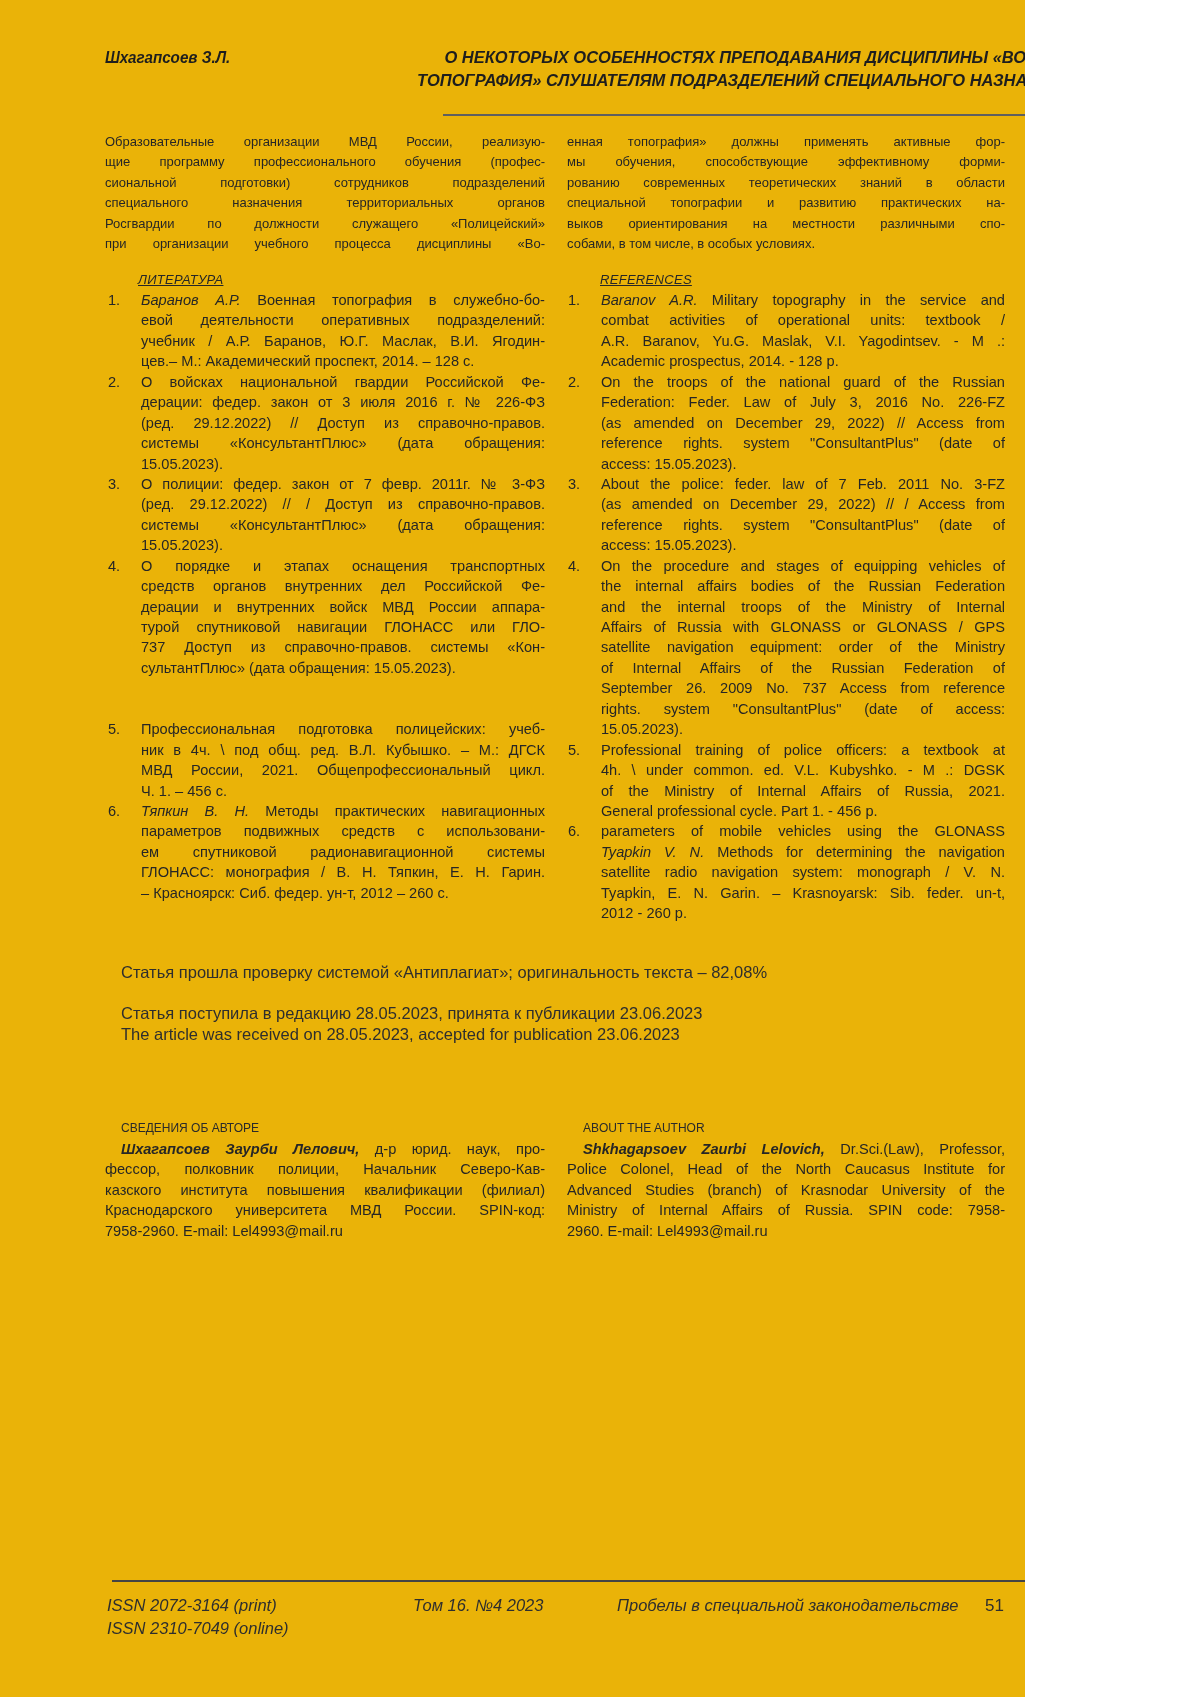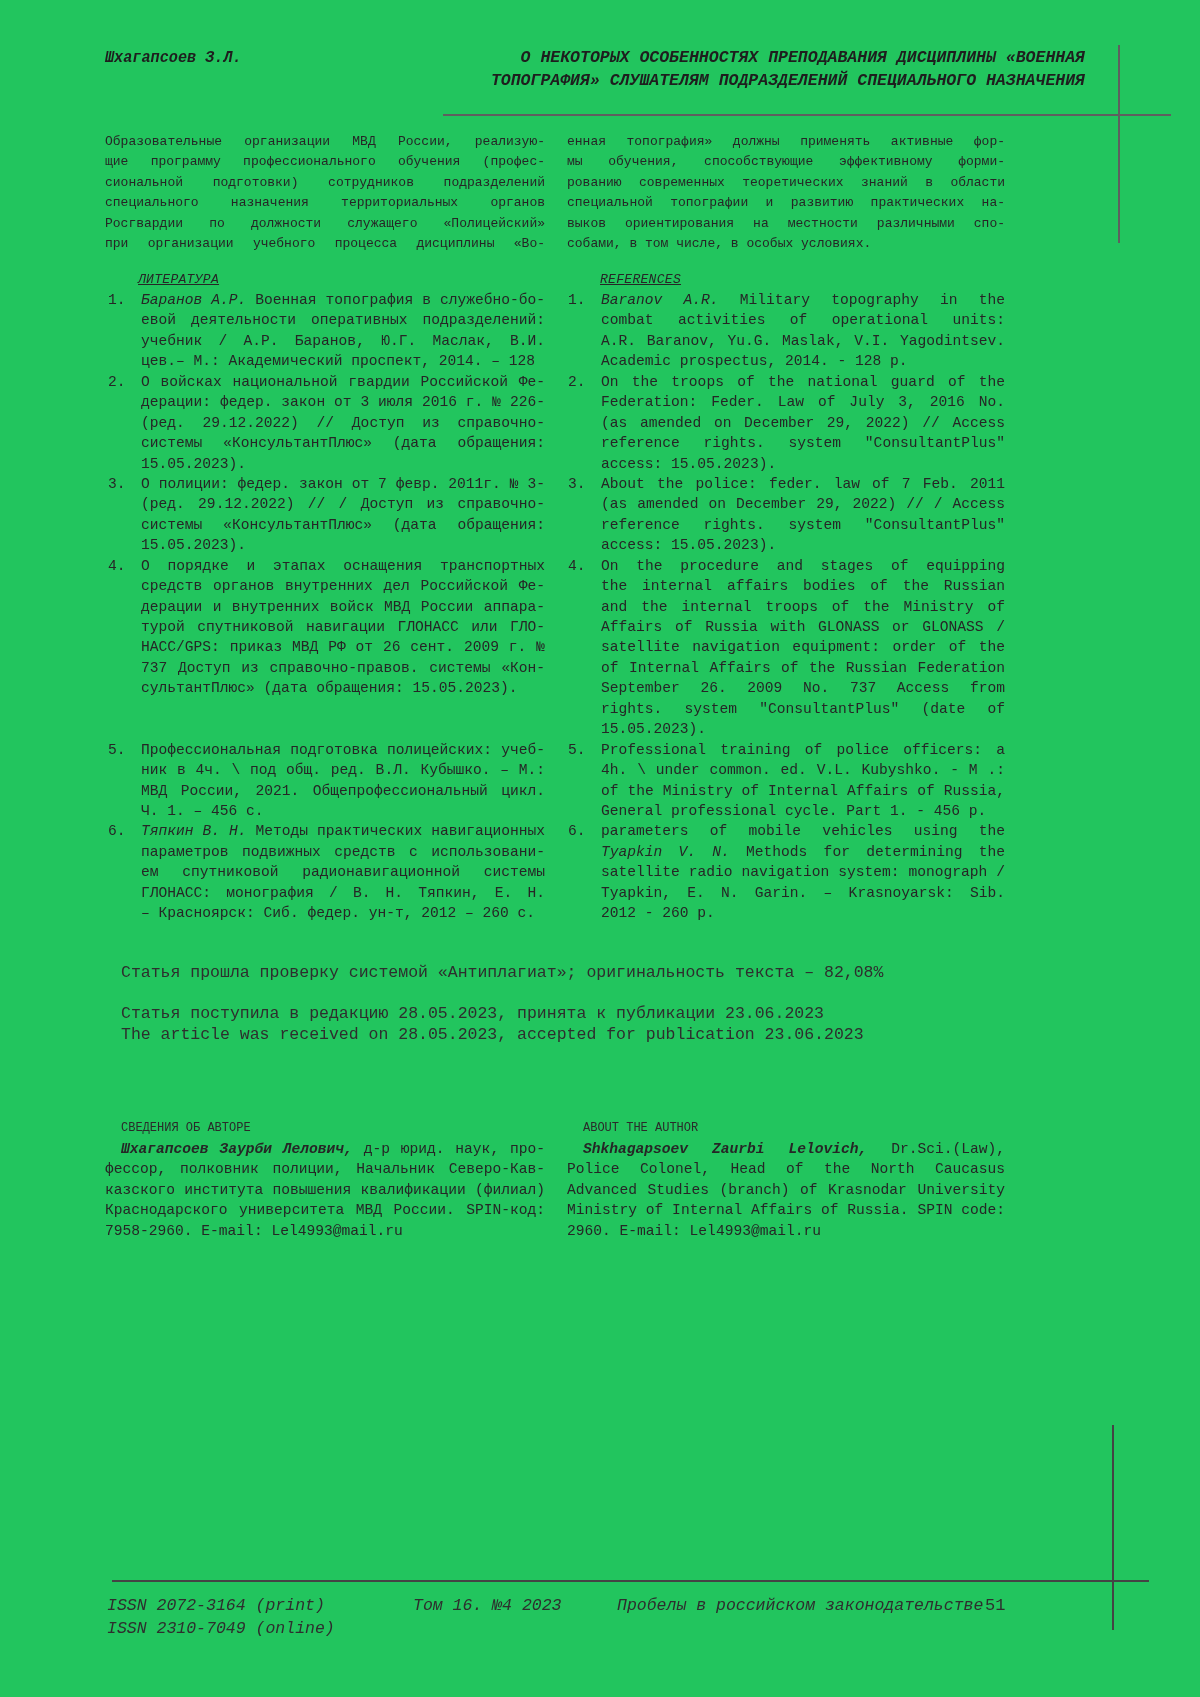--- a/index.html
+++ b/index.html
@@ -1,18 +1,18 @@
 <!DOCTYPE html>
 <html><head>
 <meta charset="utf-8">
 <style>
   html, body { margin: 0; padding: 0; background: #ffffff; }
   .page {
-    position: relative; width: 1200px; height: 1697px; background: #22c55e; overflow: hidden;
-    font-family: Liberation Mono, monospace; color: #262626;
+    position: relative; width: 1025px; height: 1697px; background: #eab308; overflow: hidden;
+    font-family: Liberation Sans, sans-serif; color: #262626;
   }
   
   .hdr-author {
     position: absolute; left: 105px; top: 46px; font-size: 16.5px; line-height: 23px;
     font-weight: bold; font-style: italic; color: #1e1e1e; transform: scaleX(0.92); transform-origin: left center;
     white-space: nowrap;
   }
   .hdr-title {
     position: absolute; left: 285px; top: 46px; width: 800px; text-align: right;
     font-size: 16.5px; line-height: 23px; font-weight: bold; font-style: italic; color: #1e1e1e;
@@ -120,21 +120,20 @@
         <div class="ln j">(ред. 29.12.2022) // / Доступ из справочно-правов.</div>
         <div class="ln j">системы «КонсультантПлюс» (дата обращения:</div>
         <div class="ln">15.05.2023).</div>
       </div>
       <div class="item">
         <span class="num">4.</span>
         <div class="ln j">О порядке и этапах оснащения транспортных</div>
         <div class="ln j">средств органов внутренних дел Российской Фе-</div>
         <div class="ln j">дерации и внутренних войск МВД России аппара-</div>
         <div class="ln j">турой спутниковой навигации ГЛОНАСС или ГЛО-</div>
-        <div class="ln j">НАСС/GPS: приказ МВД РФ от 26 сент. 2009 г. №</div>
         <div class="ln j">737 Доступ из справочно-правов. системы «Кон-</div>
         <div class="ln">сультантПлюс» (дата обращения: 15.05.2023).</div>
       </div>
       <div class="item">
         <span class="num">5.</span>
         <div class="ln j">Профессиональная подготовка полицейских: учеб-</div>
         <div class="ln j">ник в 4ч. \ под общ. ред. В.Л. Кубышко. – М.: ДГСК</div>
         <div class="ln j">МВД России, 2021. Общепрофессиональный цикл.</div>
         <div class="ln">Ч. 1. – 456 с.</div>
       </div>
@@ -221,15 +220,15 @@
       <div class="ln j">Advanced Studies (branch) of Krasnodar University of the</div>
       <div class="ln j">Ministry of Internal Affairs of Russia. SPIN code: 7958-</div>
       <div class="ln">2960. E-mail: Lel4993@mail.ru</div>
     </div>
 
   <div class="rule h thin" style="left:112px; top:1580px; width:1037px;"></div>
   <div class="rule v thin" style="left:1112px; top:1425px; height:205px;"></div>
   <div class="foot foot-issn1">ISSN 2072-3164 (print)</div>
   <div class="foot foot-issn2">ISSN 2310-7049 (online)</div>
   <div class="foot foot-vol">Том 16. №4 2023</div>
-  <div class="foot foot-journal">Пробелы в российском законодательстве</div>
+  <div class="foot foot-journal">Пробелы в специальной законодательстве</div>
   <div class="foot foot-page">51</div>
 </div>
 
 </body></html>

